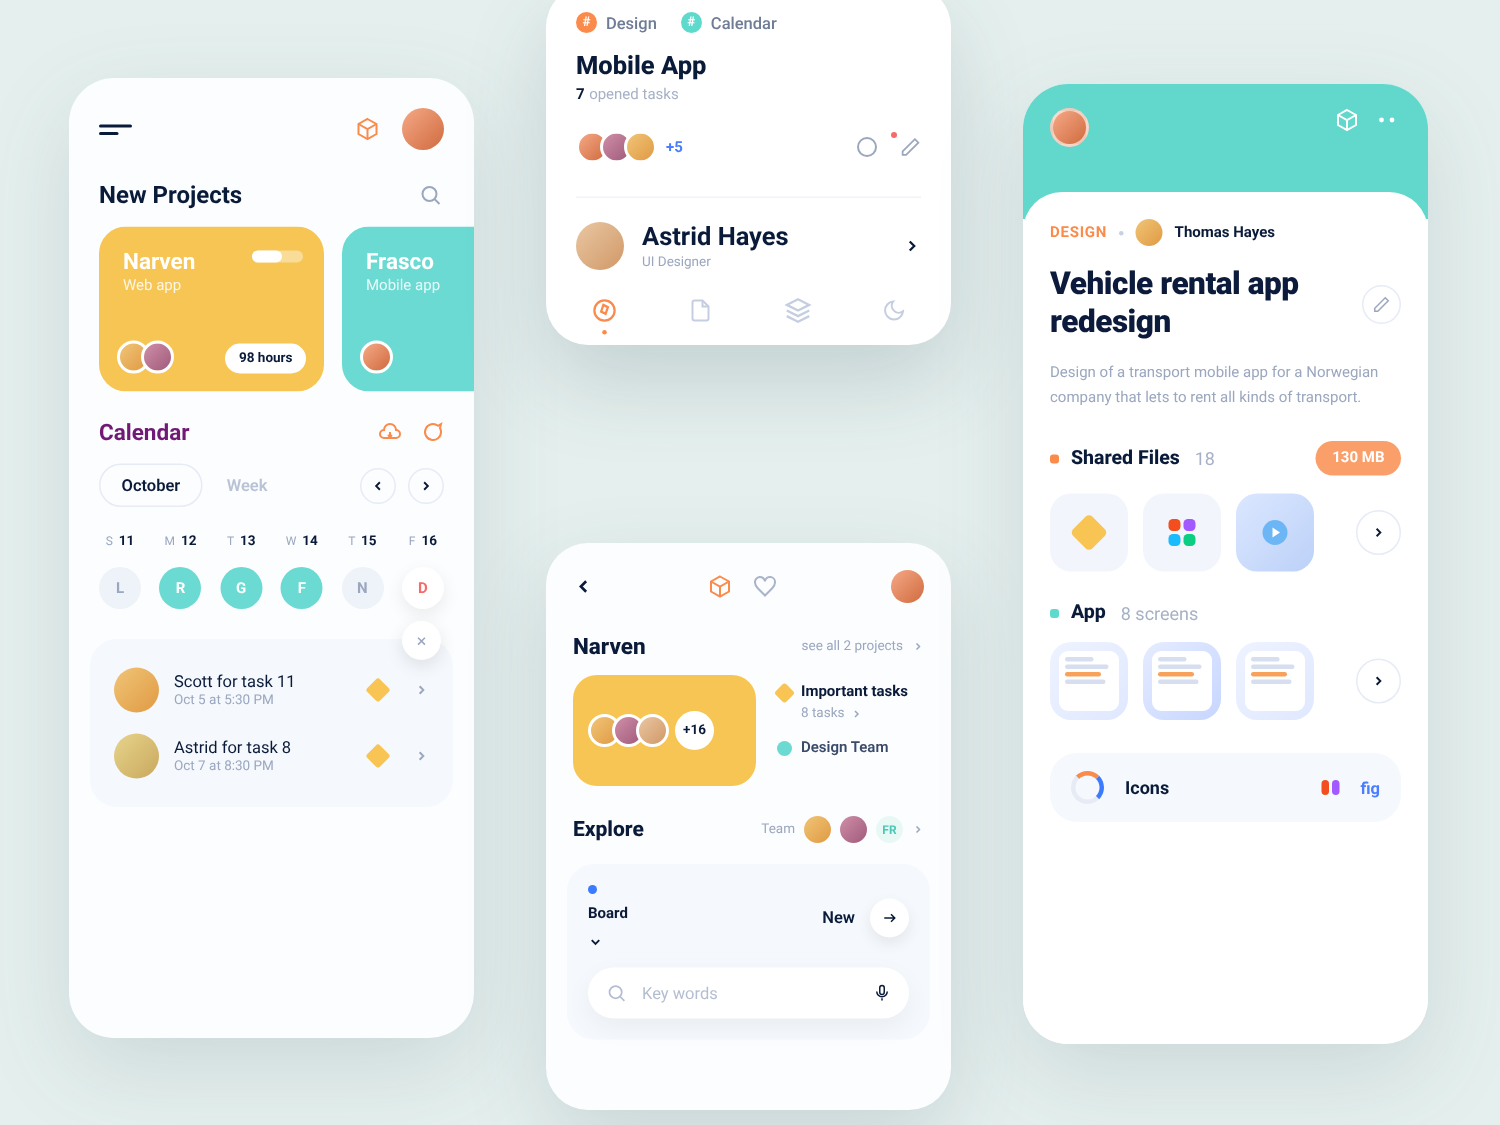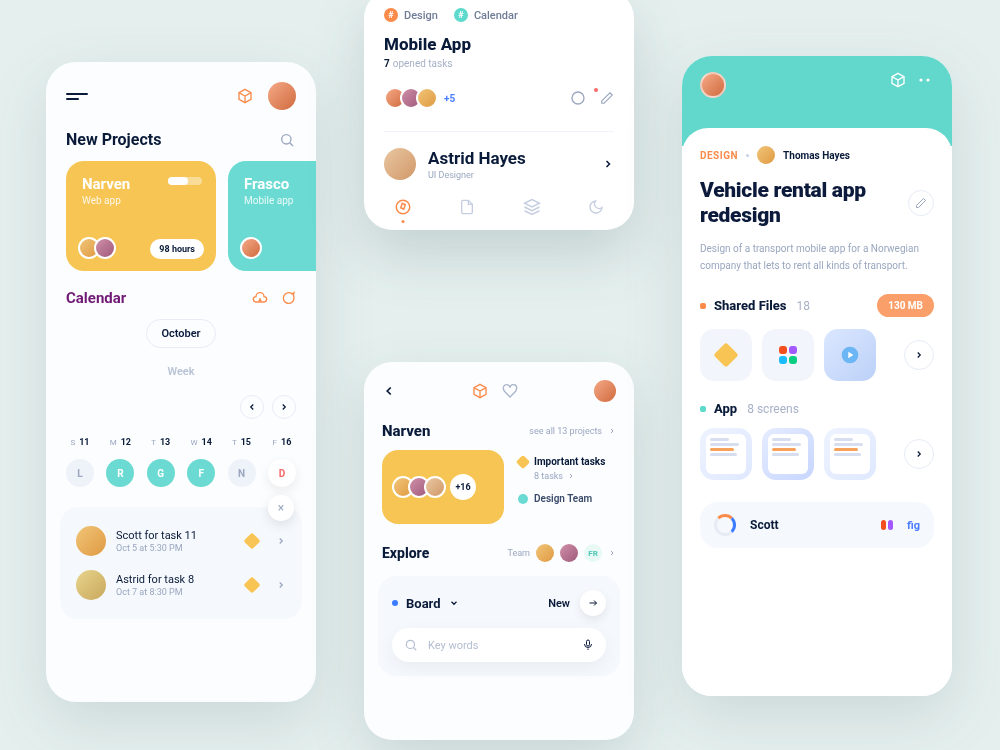--- a/index.html
+++ b/index.html
@@ -18,21 +18,21 @@
 .avgrp .av:first-child { margin-left:0; }
 
 
 .ic { display:inline-flex; align-items:center; justify-content:center; }
 svg { display:block; }
 
 
 .phone { position:absolute; width:270px; border-radius:30px; background:#fff; box-shadow:0 20px 60px rgba(60,80,100,.15); }
 
 
-#p1 { left:46px; top:62px; height:640px; background:#fcfdff; }
+#p1 { left:46px; top:52px; height:640px; background:#fcfdff; }
 #p1 .top { display:flex; align-items:center; justify-content:space-between; padding:20px 20px 14px; }
 #p1 .menu { width:22px; }
 #p1 .menu div { height:2px; background:#0a1b3a; border-radius:2px; margin:3px 0; }
 #p1 .menu div:nth-child(2){ width:60%; }
 #p1 .top-right { display:flex; align-items:center; gap:14px; }
 #p1 .cube { width:18px; height:18px; color:#fb8b4a; }
 #p1 .top .av { width:28px; height:28px; }
 #p1 .sec-title { display:flex; align-items:center; justify-content:space-between; padding:6px 20px 12px; }
 #p1 .sec-title h2 { font-size:16px; font-weight:700; color:#0a1b3a; }
 #p1 .search { width:18px; height:18px; color:#9aa7bf; }
@@ -43,21 +43,21 @@
 .card h3 { font-size:15px; font-weight:700; margin-bottom:2px; }
 .card .sub { font-size:10px; opacity:.85; }
 .card .pill { position:absolute; right:12px; bottom:12px; background:#fff; color:#0a1b3a; font-size:9px; font-weight:700; padding:5px 9px; border-radius:12px; }
 .card .avgrp { position:absolute; left:12px; bottom:12px; }
 .card .bar { position:absolute; top:16px; right:14px; width:34px; height:8px; background:rgba(255,255,255,.4); border-radius:4px; }
 .card .bar::after{content:"";position:absolute;left:0;top:0;width:60%;height:100%;background:#fff;border-radius:4px;}
 
 #p1 .cal { padding:18px 20px 6px; display:flex; align-items:center; justify-content:space-between; }
 #p1 .cal h2 { font-size:15px; font-weight:700; color:#701a75; }
 #p1 .cal-ic { display:flex; gap:12px; color:#fb8b4a; }
-#p1 .tabs { display:flex; align-items:center; gap:10px; padding:6px 20px 10px;flex-direction:column; }
+#p1 .tabs { display:flex; align-items:center; gap:10px; padding:6px 20px 10px; }
 #p1 .chip { border:1px solid #e6ebf5; border-radius:18px; padding:7px 14px; font-size:11px; font-weight:600; color:#0a1b3a; }
 #p1 .chip.ghost { border:none; color:#b9c3d6; padding:7px 6px; }
 #p1 .navbtns { margin-left:auto; display:flex; gap:8px; }
 #p1 .navbtns .rnd { width:24px; height:24px; border:1px solid #e6ebf5; border-radius:50%; display:flex; align-items:center; justify-content:center; color:#0a1b3a; }
 #p1 .days { display:flex; justify-content:space-between; padding:8px 20px 6px; }
 #p1 .days .d { text-align:center; font-size:8px; color:#9aa7bf; width:28px; }
 #p1 .days .d b { color:#0a1b3a; font-size:9px; margin-left:2px; }
 #p1 .dots { display:flex; justify-content:space-between; padding:6px 20px 14px; }
 #p1 .dots .c { width:28px; height:28px; border-radius:50%; display:flex; align-items:center; justify-content:center; font-size:10px; font-weight:700; color:#fff; }
 #p1 .dots .c.l { background:#eef2f9; color:#9aa7bf;}
@@ -118,21 +118,21 @@
 #m2 .side .sub{ font-size:9px; color:#9aa7bf; margin:4px 0 0 16px; display:flex; align-items:center; gap:4px;}
 #m2 .side .row2{ display:flex; align-items:center; gap:6px; font-size:10px; font-weight:600; color:#3a4a6a; margin-top:12px;}
 #m2 .side .row2 .d{width:10px;height:10px;background:#6adad2;border-radius:50%;}
 #m2 .exp{ display:flex; align-items:center; justify-content:space-between; padding:20px 18px 10px;}
 #m2 .exp h2{ font-size:14px; font-weight:800; color:#0a1b3a;}
 #m2 .exp .team{ display:flex; align-items:center; gap:6px; font-size:9px; color:#9aa7bf;}
 #m2 .exp .team .av{width:18px;height:18px;}
 #m2 .exp .team .fr{width:18px;height:18px;border-radius:50%;background:#e8f9f5;color:#4cc7b5;font-size:8px;font-weight:700;display:flex;align-items:center;justify-content:center;}
 #m2 .board{ margin:4px 14px 0; background:#f5f8fc; border-radius:18px; padding:14px 14px;}
 #m2 .board .r1{ display:flex; align-items:center; justify-content:space-between;}
-#m2 .board .r1 .bl{ display:flex; align-items:center; gap:8px; font-size:13px; font-weight:700; color:#0a1b3a;}
+#m2 .board .r1 .bl{ display:flex; align-items:flex-start; gap:8px; font-size:10px; font-weight:700; color:#0a1b3a;flex-direction:column;}
 #m2 .board .r1 .bl .bd{width:6px;height:6px;border-radius:50%;background:#3a7bff;}
 #m2 .board .r1 .nw{ display:flex; align-items:center; gap:10px; font-size:11px; color:#0a1b3a; font-weight:600;}
 #m2 .board .r1 .rnd{width:26px;height:26px;border-radius:50%;background:#fff;display:flex;align-items:center;justify-content:center;box-shadow:0 4px 10px rgba(0,0,0,.08);}
 #m2 .board .search{ margin-top:12px; background:#fff; border-radius:22px; display:flex; align-items:center; padding:10px 12px; gap:10px; box-shadow:0 6px 18px rgba(0,0,0,.05);}
 #m2 .board .search .ph{ flex:1; font-size:11px; color:#b4bed1;}
 
 
 #p3 { left:682px; top:56px; width:270px; height:640px; background:#fff; overflow:hidden;}
 #p3 .hdrbar{ background:#62d7cc; height:90px; padding:16px 18px 0; display:flex; align-items:flex-start; justify-content:space-between;}
 #p3 .hdrbar .av{ width:26px;height:26px; border:2px solid rgba(255,255,255,.6);}
@@ -396,21 +396,21 @@
             <svg width="16" height="16" viewBox="0 0 24 24" fill="none" stroke="currentColor" stroke-width="2">
               <path d="M19 14c1.5-1.5 3-3.5 3-6a5 5 0 0 0-10-1 5 5 0 0 0-10 1c0 2.5 1.5 4.5 3 6l7 7 7-7z"></path>
             </svg>
           </span>
     </div>
     <span class="av av1"></span>
   </div>
   <div class="hdr">
     <h2>Narven</h2>
     <div class="see">
-          <span>see all 13 projects</span>
+          <span>see all 2 projects</span>
           <svg width="8" height="8" viewBox="0 0 24 24" fill="none" stroke="currentColor" stroke-width="3">
             <path d="m9 18 6-6-6-6"></path>
           </svg>
         </div>
   </div>
   <div class="panel">
     <div class="yellow">
       <div class="avgrp">
             <span class="av av2"></span>
             <span class="av av3"></span>
@@ -580,21 +580,21 @@
           </div>
       <div class="more">
             <svg width="10" height="10" viewBox="0 0 24 24" fill="none" stroke="currentColor" stroke-width="3">
               <path d="m9 18 6-6-6-6"></path>
             </svg>
           </div>
     </div>
 
     <div class="bottom">
       <span class="ring"></span>
-      <span class="lbl">Scott</span>
+      <span class="lbl">Icons</span>
       <span class="sp"></span>
       <span class="figmark">
             <span style="background:#f24e1e"></span>
             <span style="background:#a259ff"></span>
           </span>
       <span class="fg">fig</span>
     </div>
   </div>
 </div>
 

